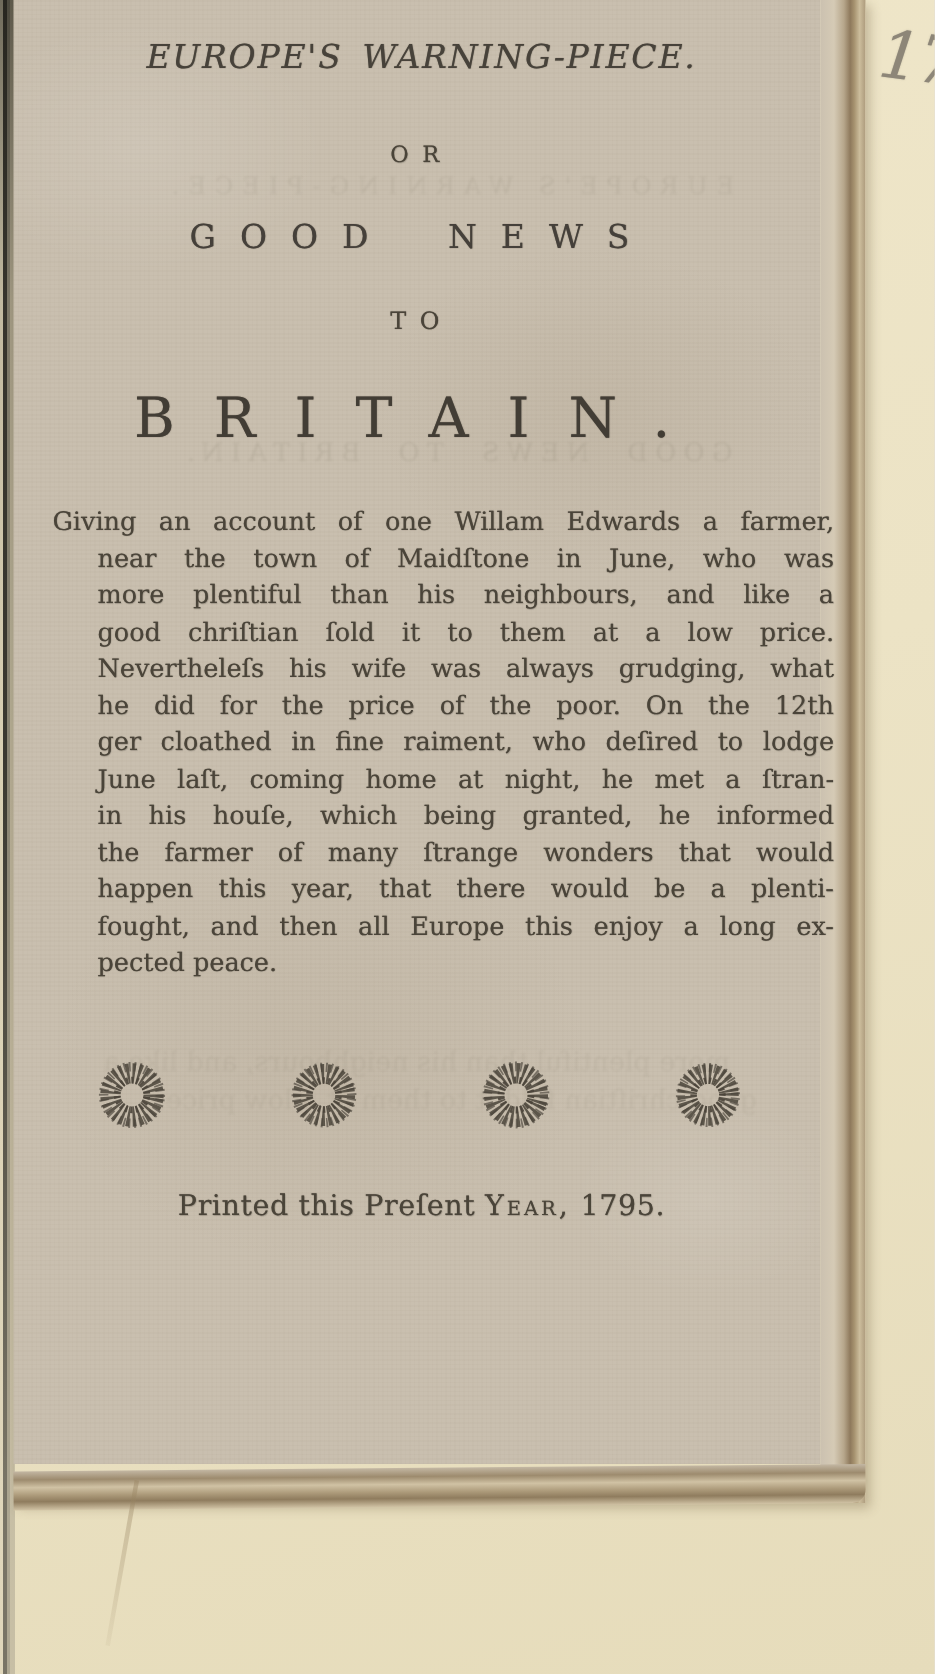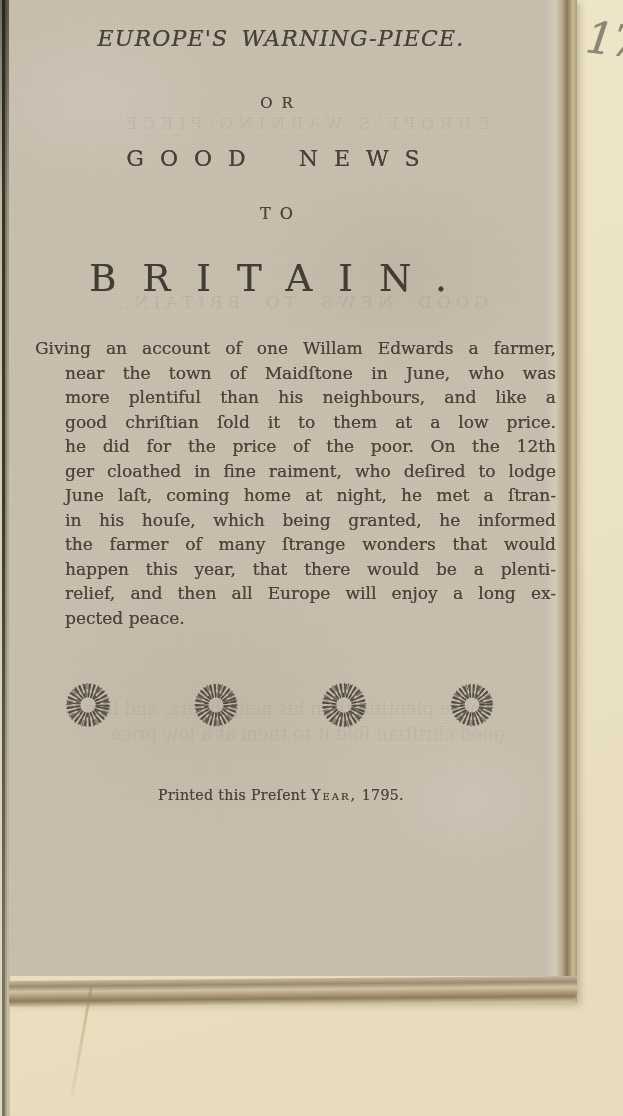--- a/index.html
+++ b/index.html
@@ -61,21 +61,21 @@
   .para-line.last-line{text-align-last:left;}
   .rosette-row{
     width:492px;margin-top:48px;display:flex;justify-content:space-between;
     padding:0 28px 0 26px;box-sizing:border-box;
   }
   .rosette{display:block;}
   .rosette:nth-child(1){transform:rotate(8deg);}
   .rosette:nth-child(2){transform:rotate(-14deg) scale(.98);}
   .rosette:nth-child(3){transform:rotate(23deg) scale(1.01);}
   .rosette:nth-child(4){transform:rotate(-5deg) scale(.97);}
-  .imprint{font-size:14px;line-height:24px;margin-top:51px;letter-spacing:.4px;}
+  .imprint{font-size:19px;line-height:24px;margin-top:35px;letter-spacing:.4px;}
   .imprint .smallcaps{font-variant:small-caps;letter-spacing:2px;}
   
   .ghost{
     position:absolute;transform:scaleX(-1);color:#5f5846;pointer-events:none;
     filter:blur(.7px);font-family:"DejaVu Serif",serif;text-shadow:none;white-space:nowrap;
   }
   .ghost-a{top:114px;left:70px;width:440px;text-align:center;font-size:16px;letter-spacing:6px;opacity:.085;}
   .ghost-b{top:292px;left:60px;width:470px;text-align:center;font-size:17px;letter-spacing:5px;word-spacing:10px;opacity:.10;}
   .ghost-c{top:698px;left:60px;font-size:18px;opacity:.075;}
   .ghost-d{top:723px;left:96px;font-size:18px;opacity:.07;}
@@ -118,27 +118,28 @@
     <div class="centerblock or-word">OR</div>
     <div class="centerblock good-news">GOOD NEWS</div>
     <div class="centerblock to-word">TO</div>
     <div class="centerblock britain">BRITAIN.</div>
 
     <div class="summary">
       <div class="para-line">Giving an account of one Willam Edwards a farmer,</div>
       <div class="para-line indent">near the town of Maidſtone in June, who was</div>
       <div class="para-line indent">more plentiful than his neighbours, and like a</div>
       <div class="para-line indent">good chriſtian ſold it to them at a low price.</div>
+      <div class="para-line indent">Nevertheleſs his wife was always grudging, what</div>
       <div class="para-line indent">he did for the price of the poor.  On the 12th</div>
       <div class="para-line indent">ger cloathed in fine raiment, who deſired to lodge</div>
       <div class="para-line indent">June laſt, coming home at night, he met a ſtran-</div>
       <div class="para-line indent">in his houſe, which being granted, he informed</div>
       <div class="para-line indent">the farmer of many ſtrange wonders that would</div>
       <div class="para-line indent">happen this year, that there would be a plenti-</div>
-      <div class="para-line indent">relief, and then all Europe will enjoy a long ex-</div>
+      <div class="para-line indent">fought, and then all Europe this enjoy a long ex-</div>
       <div class="para-line indent last-line">pected peace.</div>
     </div>
 
     <div class="rosette-row">
       <svg class="rosette" viewBox="0 0 60 60" width="54" height="54">
         <g stroke="#4a443a" fill="none">
           <circle cx="30" cy="30" r="16" stroke-width="15" stroke-dasharray="2 2.05" opacity=".85"></circle>
           <circle cx="30" cy="30" r="21" stroke-width="7" stroke-dasharray="1.3 2.6" opacity=".65"></circle>
           <circle cx="30" cy="30" r="11" stroke-width="5" stroke-dasharray="1.6 2.2" opacity=".9"></circle>
         </g>

